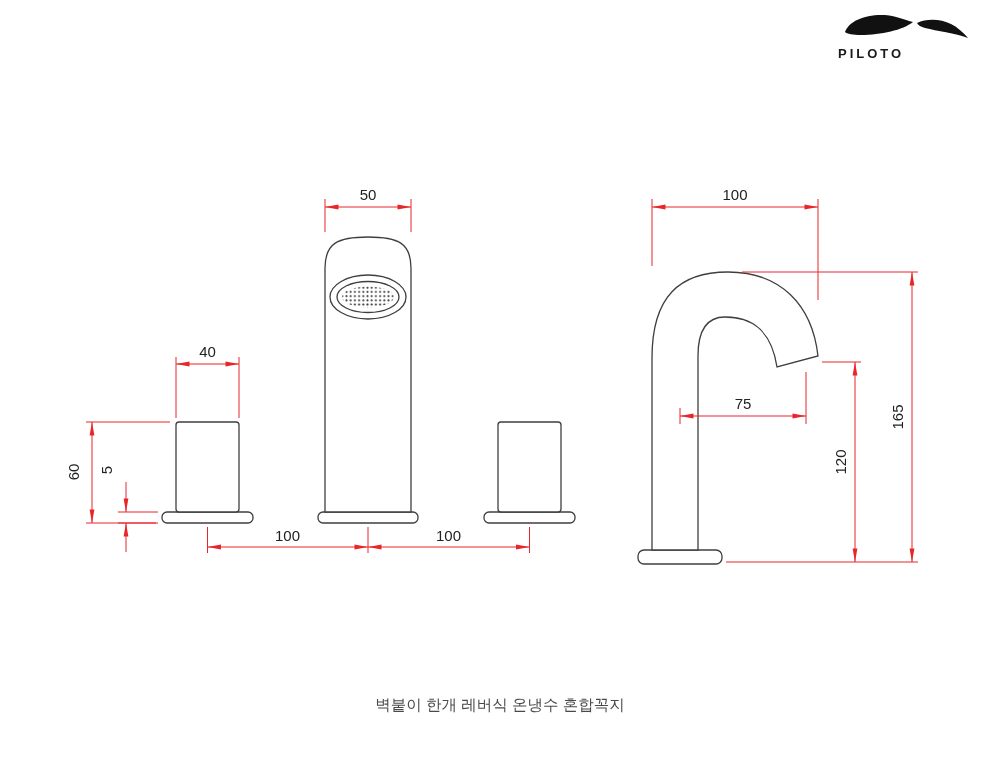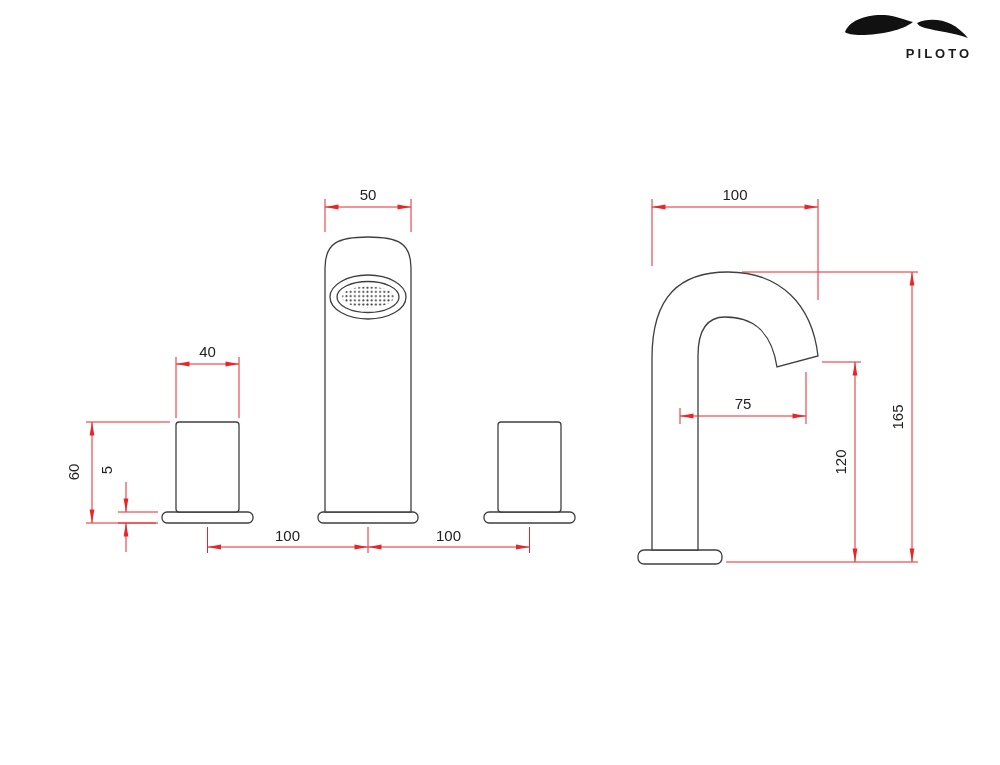--- a/index.html
+++ b/index.html
@@ -6,21 +6,21 @@
   .page{position:relative;width:1000px;height:765px;background:#fff;overflow:hidden;
         font-family:"Liberation Sans",sans-serif;}
   .drawing{position:absolute;left:0;top:0;width:1000px;height:765px;}
 
   
   .outline{stroke:var(--line,#3f3f3f);stroke-width:1.3;fill:#fff;}
   .dim,.ext{stroke:var(--dim,#e8262a);stroke-width:1;fill:none;}
   .dimtext{font:15px "Liberation Sans",sans-serif;fill:#222;}
 
   
-  .logo{position:absolute;top:12px;right:26px;width:136px;text-align:right;}
+  .logo{position:absolute;top:12px;right:26px;width:136px;text-align:left;}
   .logo-mark{width:132px;height:30px;display:block;margin-left:auto;}
   .logo-text{font:bold 13px "Liberation Sans",sans-serif;letter-spacing:3px;
              color:#1a1a1a;margin-top:4px;padding-right:2px;}
 
   
   .caption{position:absolute;left:0;right:0;top:688px;text-align:center;}
   .title{font:21px "Liberation Sans",sans-serif;color:#2b2b2b;letter-spacing:.5px;}
   .subtitle{font:15.5px "Liberation Sans",sans-serif;color:#4a4a4a;margin-top:7px;}
 </style>
 </head>
@@ -139,15 +139,16 @@
       <g>
         <line class="ext" x1="680" y1="408" x2="680" y2="424"></line>
         <line class="ext" x1="806" y1="372" x2="806" y2="424"></line>
         <line class="dim" x1="680" y1="416" x2="806" y2="416" marker-start="url(#ms)" marker-end="url(#me)"></line>
         <text class="dimtext" x="743" y="409" text-anchor="middle">75</text>
       </g>
     </g>
   </svg>
 
   <div class="caption">
+    <div class="subtitle">벽붙이 한개 레버식 온냉수 혼합꼭지</div>
   </div>
 
 </div>
 
 </body></html>

